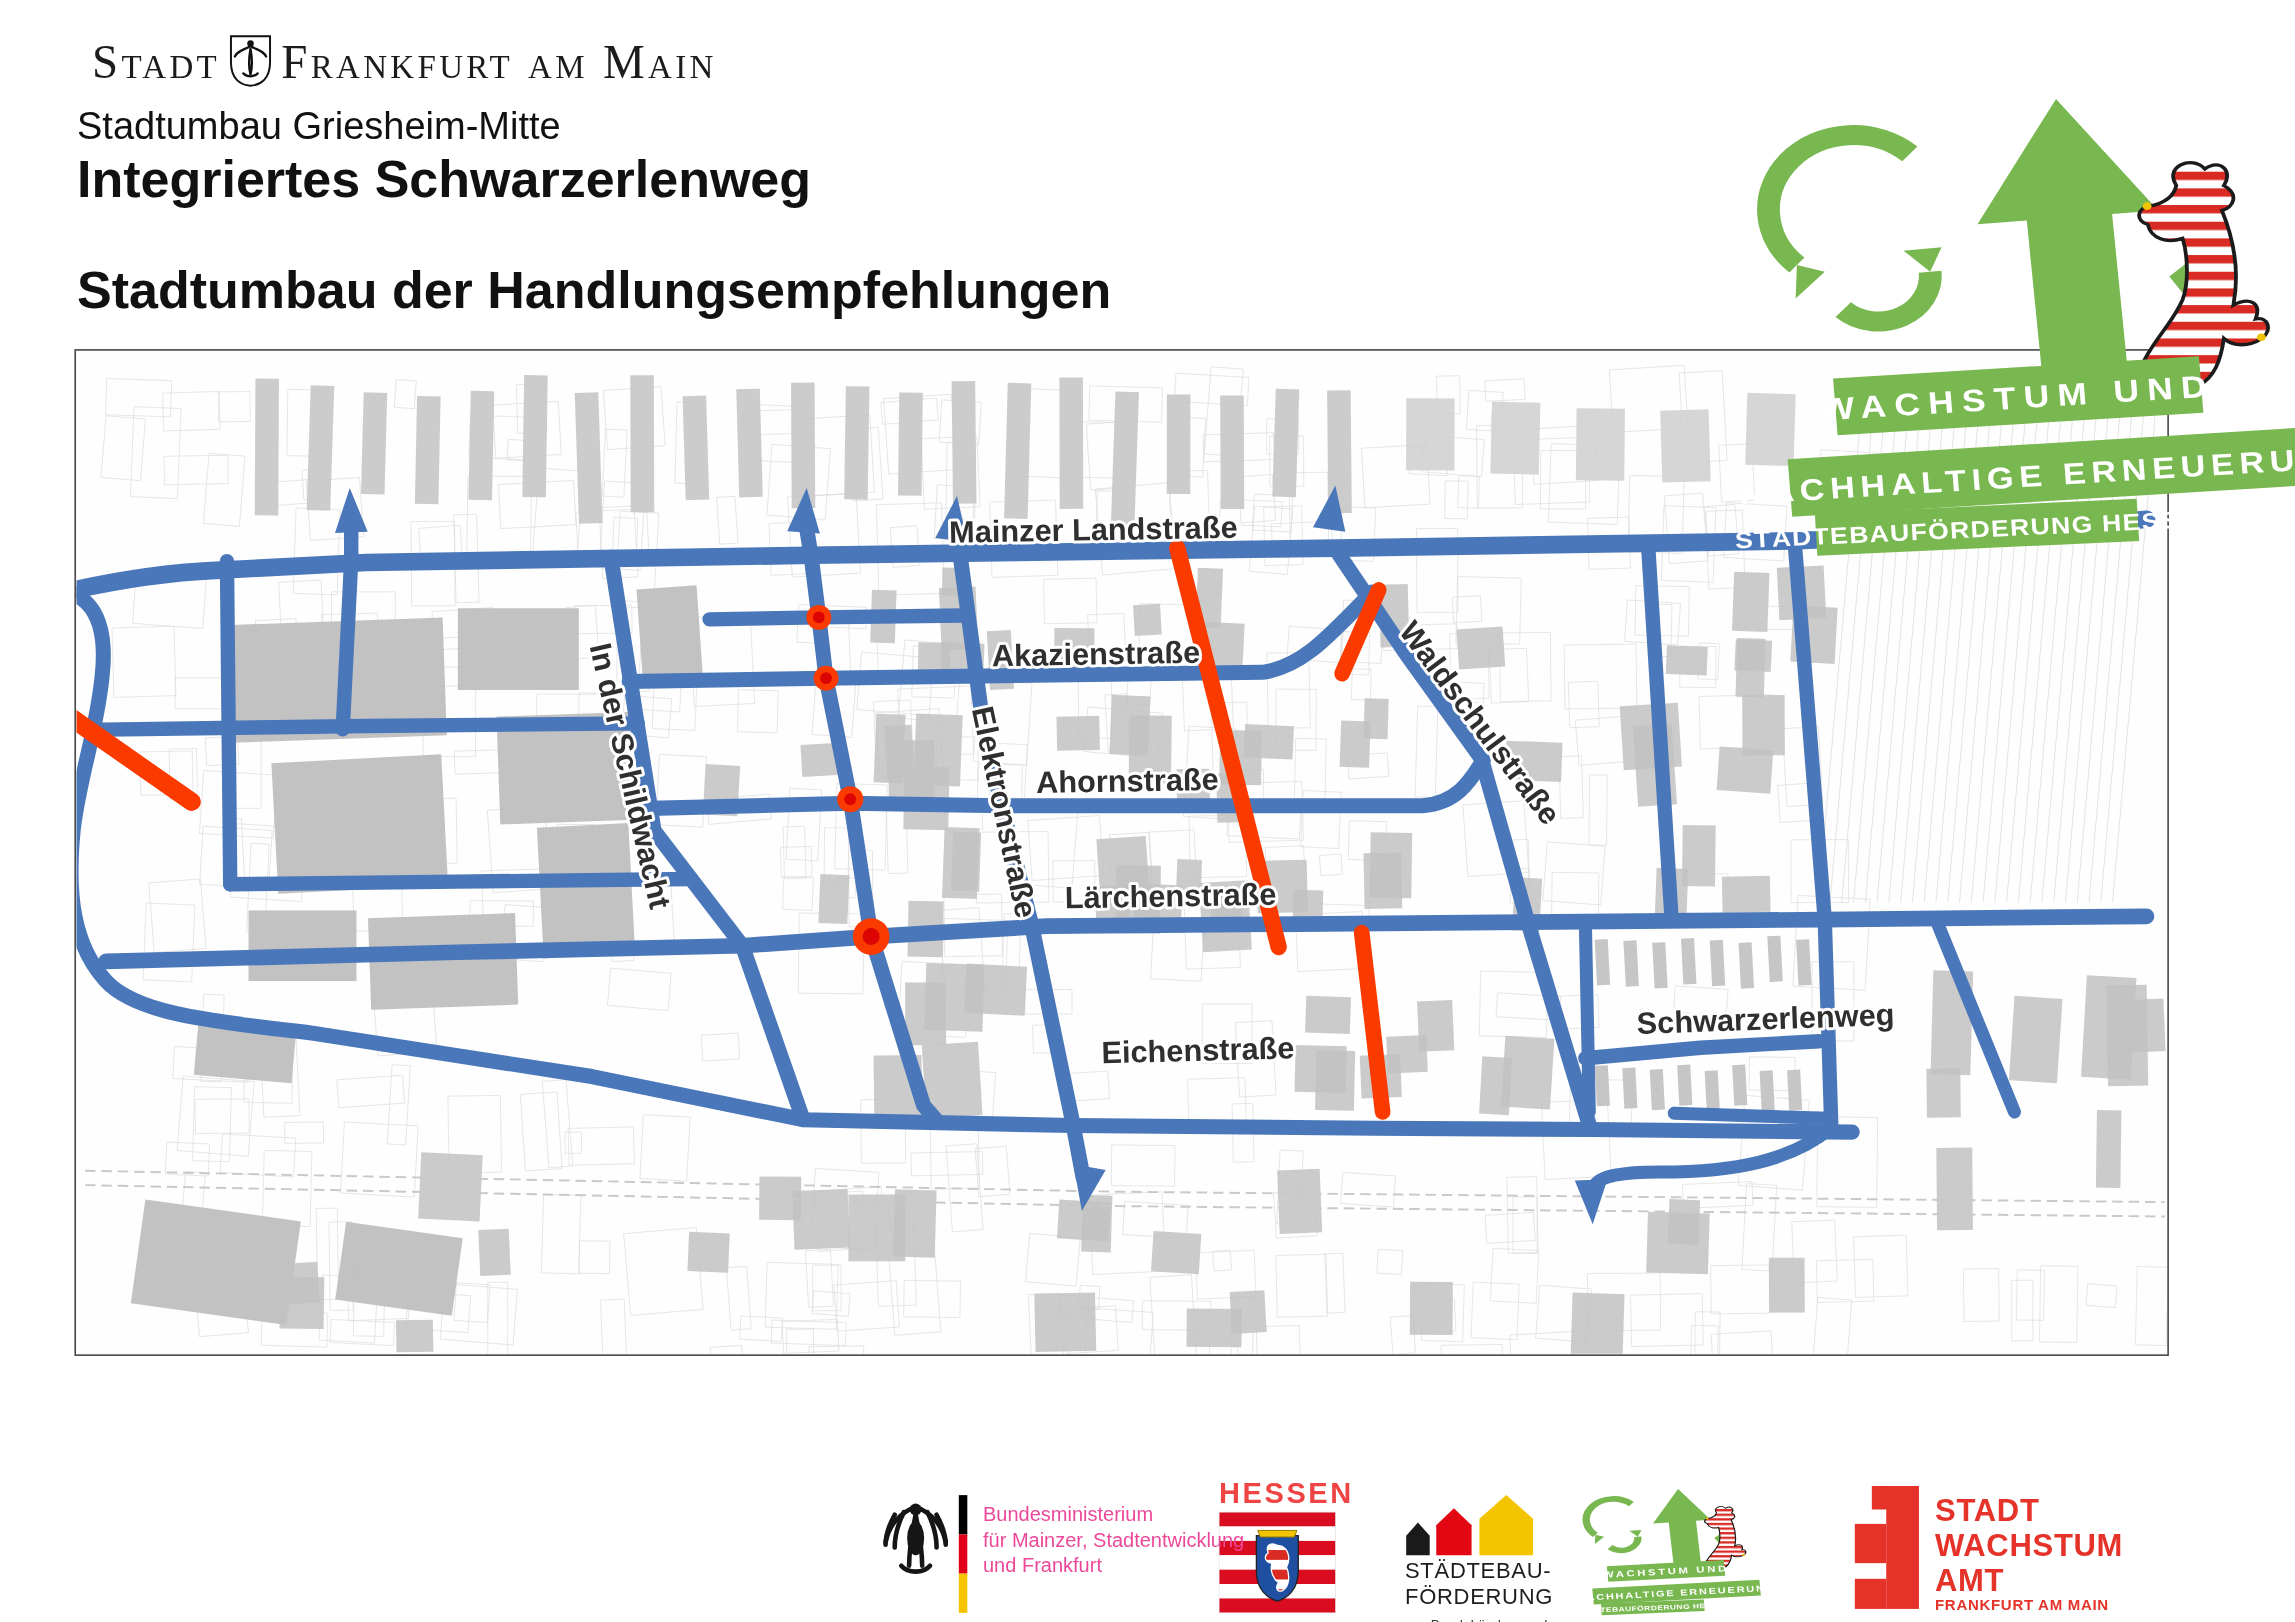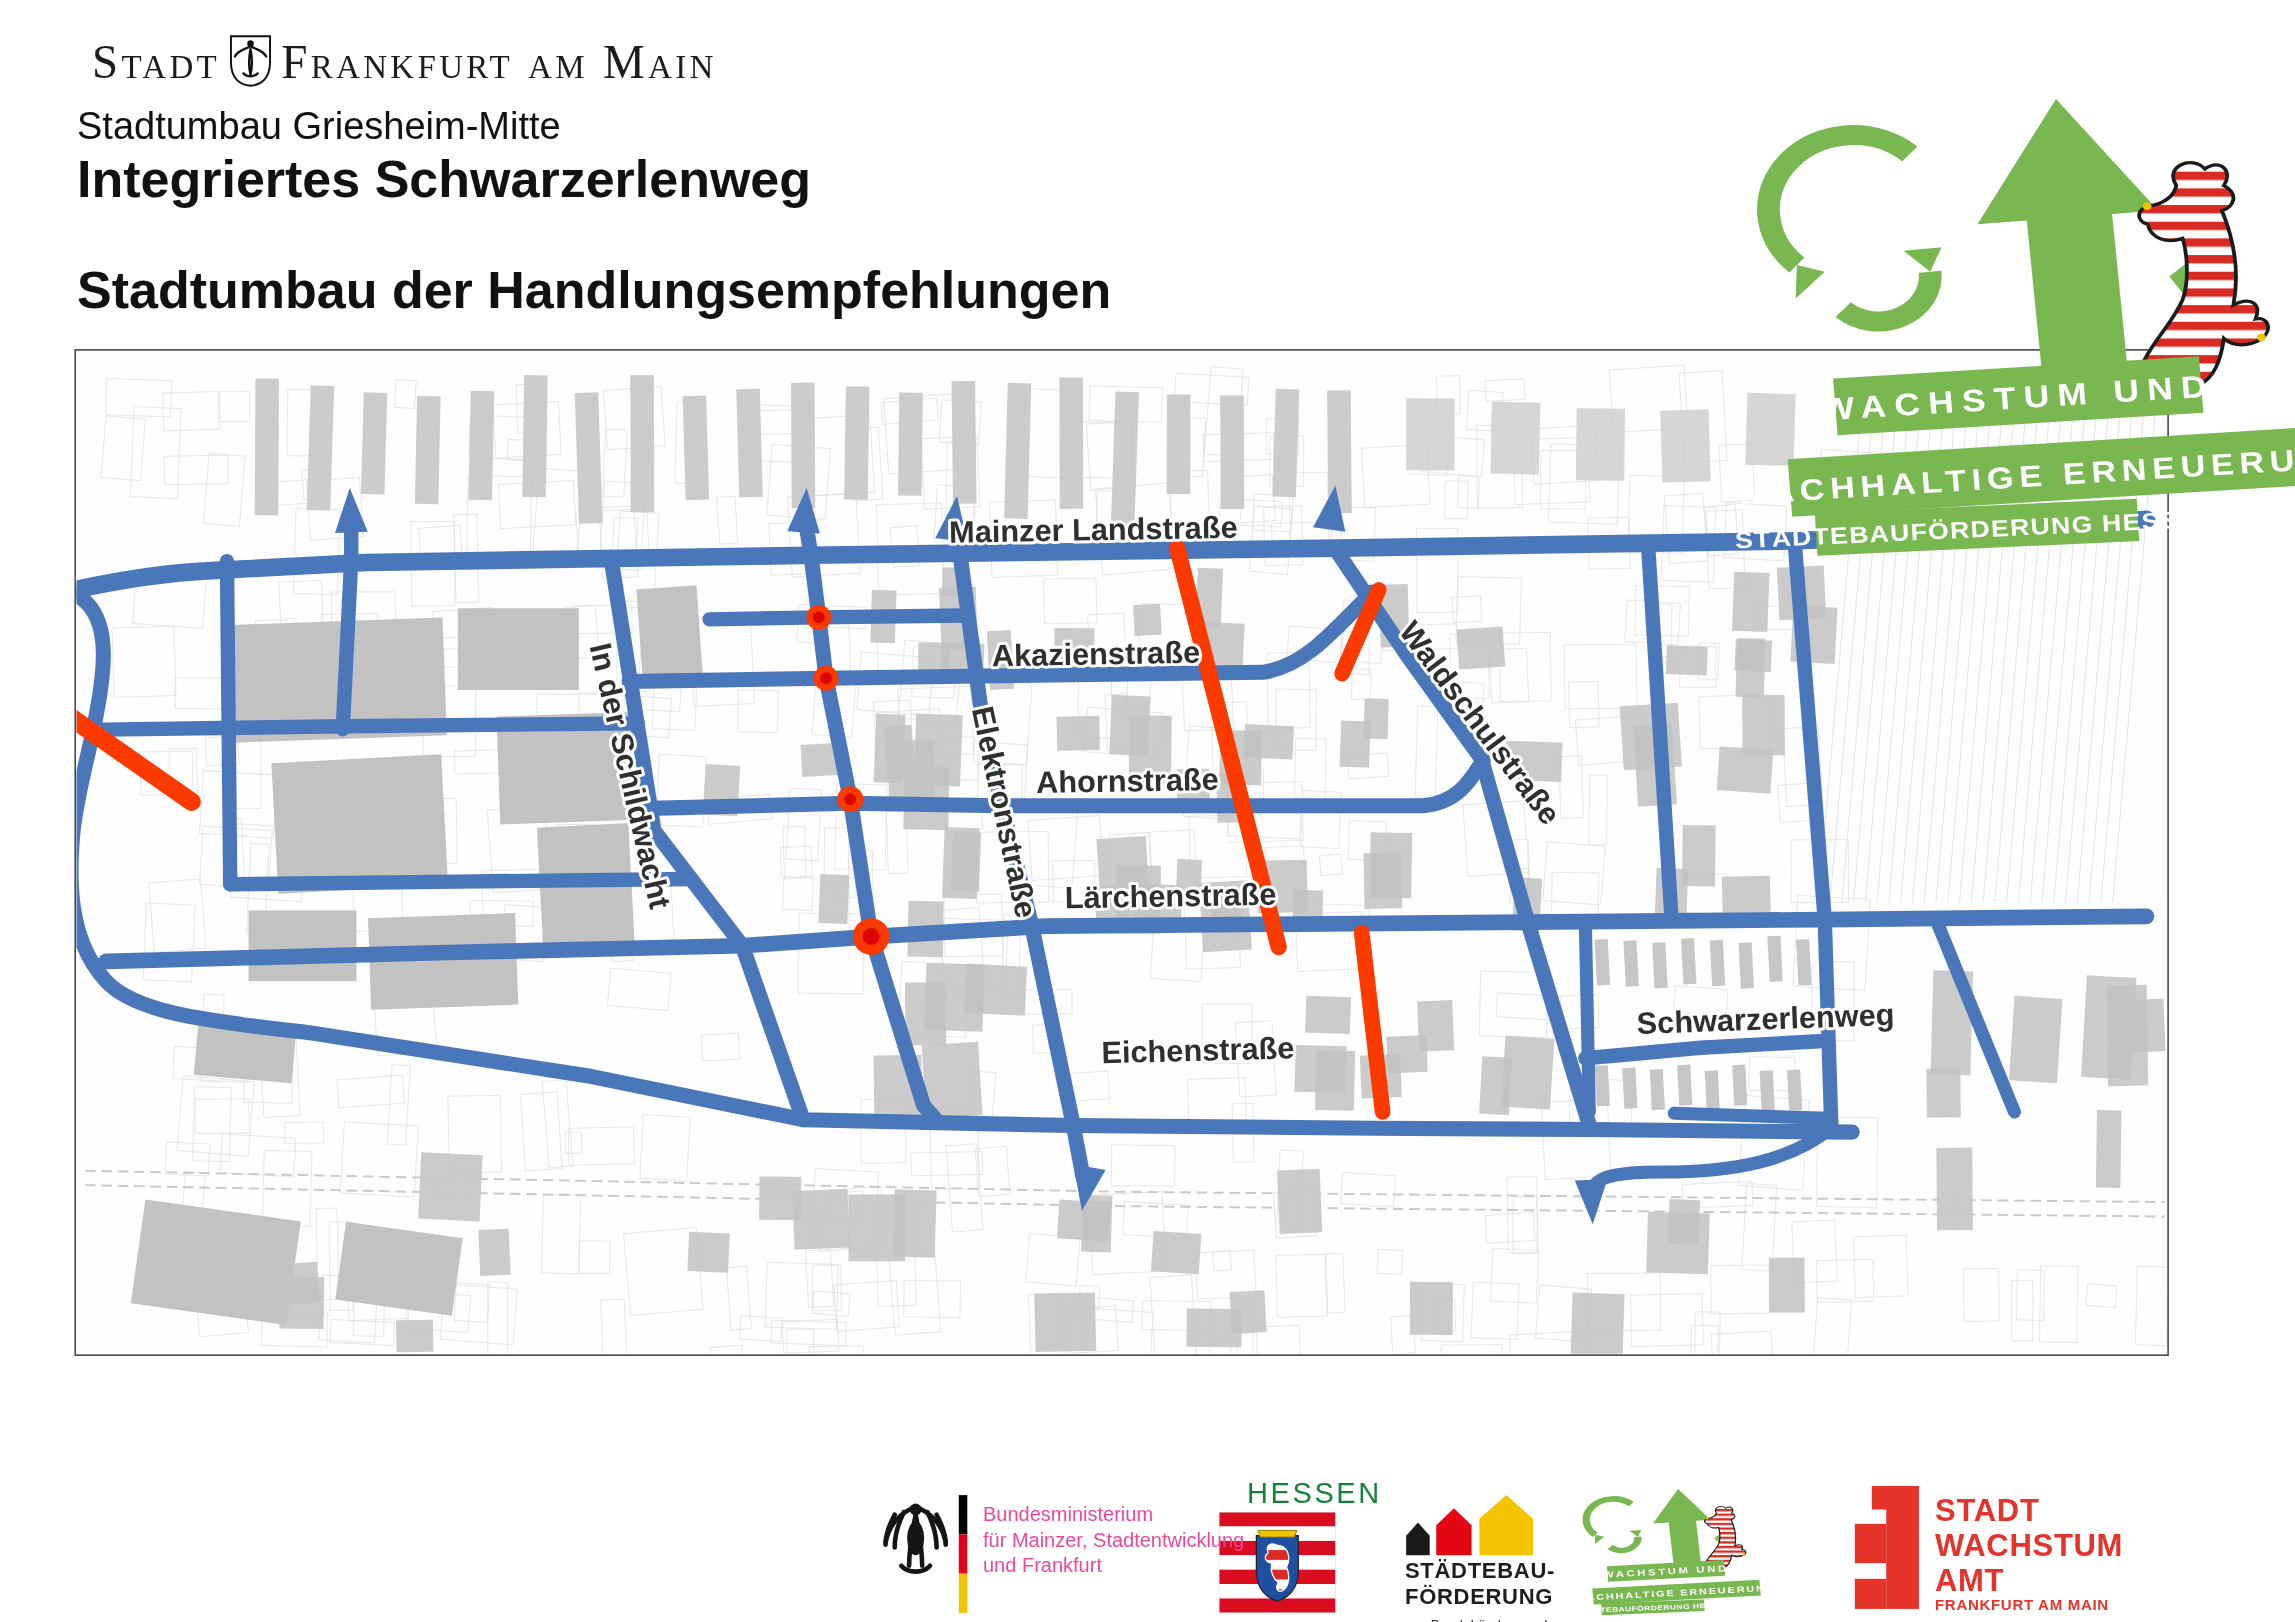--- a/index.html
+++ b/index.html
@@ -9,22 +9,22 @@
   
   #city-logo{left:92px;top:34px;display:flex;align-items:center;gap:9.2px;
              font-family:"Liberation Serif",serif;color:#1c1c1c;}
   .clg-word{font-variant:small-caps;font-size:47px;letter-spacing:3.3px;line-height:1;
             font-weight:400;transform:scaleY(1.04);}
   #hdr-sub{left:77px;top:105px;font-size:38px;font-weight:normal;letter-spacing:0px;}
   #hdr-title{left:77px;top:149px;font-size:52px;font-weight:bold;}
   #hdr-title2{left:77px;top:260px;font-size:52px;font-weight:bold;}
   
   .bm-text{left:983px;top:1502px;font-size:20px;line-height:25.5px;color:#ec4899;}
-  .hessen-word{left:1219px;top:1477px;font-size:29px;font-weight:normal;color:#15803d;letter-spacing:2.6px;margin-left:28px;}
-  .sbf-main{left:1405px;top:1558px;font-size:22px;line-height:26px;font-weight:bold;color:#1d1d1d;letter-spacing:0.7px;}
+  .hessen-word{left:1219px;top:1477px;font-size:29px;font-weight:bold;color:#ef4444;letter-spacing:2.6px;}
+  .sbf-main{left:1405px;top:1558px;font-size:22px;line-height:26px;font-weight:normal;color:#1d1d1d;letter-spacing:0.7px;}
   .sbf-sub{left:1405px;top:1616px;font-size:13.7px;line-height:17.7px;color:#333;}
   .spa-main{left:1935px;top:1493px;font-size:31px;line-height:35px;font-weight:bold;color:#e5332a;letter-spacing:0.7px;}
   .spa-sub{left:1935px;top:1596px;font-size:15px;font-weight:bold;color:#e5332a;letter-spacing:0.7px;}
   svg text{font-family:"Liberation Sans",sans-serif;}
   .street-label{font-weight:bold;font-size:47px;fill:#2f2f2f;
                 paint-order:stroke;stroke:#ffffff;stroke-width:9px;stroke-linejoin:round;}
   .banner-text{font-weight:bold;fill:#fff;}
 </style>
 </head>
 <body>

